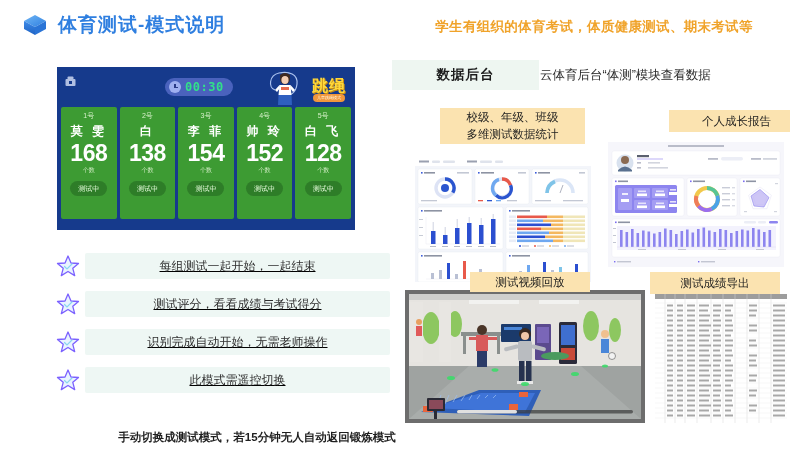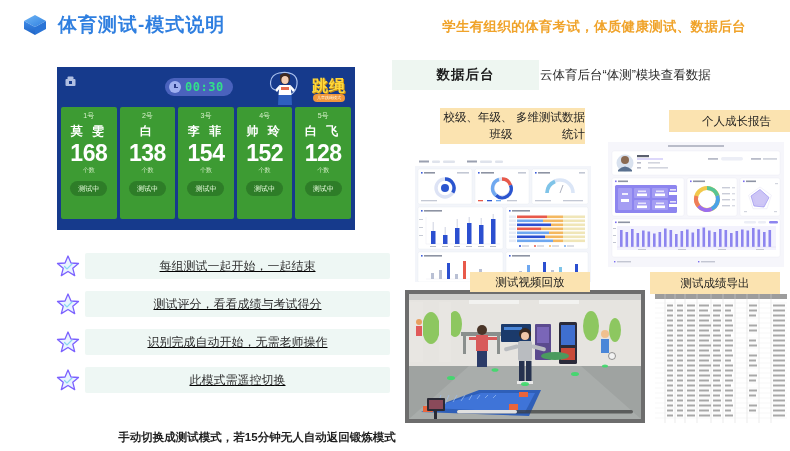--- a/index.html
+++ b/index.html
@@ -128,22 +128,22 @@
     font-size: 13.5px; font-weight: bold; color: #1c1c1c; letter-spacing: 1px;
   }
   .databack-desc {
     position: absolute; left: 540px; top: 60px; height: 30px;
     display: flex; align-items: center;
     font-size: 12.5px; color: #2b2b2b; white-space: nowrap;
   }
 
   .tag {
     position: absolute; background: #fbe3b0; color: #1d1d1d;
-    display: flex; flex-direction: row; align-items: center;
-    justify-content: center; text-align: right;
+    display: flex; flex-direction: column; align-items: center;
+    justify-content: center; text-align: left;
     font-size: 11.5px; line-height: 1.45; z-index: 5;
   }
   .tag-stats { left: 440px; top: 108px; width: 145px; height: 36px; }
   .tag-report { left: 645px; top: 110px; width: 135px; height: 22px; margin-left: 24px; }
   .tag-video  { left: 470px; top: 272px; width: 120px; height: 20px; }
   .tag-export { left: 650px; top: 272px; width: 130px; height: 22px; }
 
   
   .shot { position: absolute; background: #f5f6fa; overflow: hidden; }
   .shot-left  { left: 415px; top: 157px; width: 176px; height: 125px; }
@@ -176,21 +176,21 @@
           </linearGradient>
         </defs>
         <path d="M13 3 L24 9 L13 15 L2 9 Z" fill="url(#cg1)"></path>
         <path d="M2 9 L13 15 L13 23 L2 17 Z" fill="url(#cg2)"></path>
         <path d="M24 9 L13 15 L13 23 L24 17 Z" fill="#2a74d6"></path>
       </svg>
     </span>
     <span class="slide-title">体育测试-模式说明</span>
   </div>
 
-  <div class="right-head">学生有组织的体育考试，体质健康测试、数据后台</div>
+  <div class="right-head">学生有组织的体育考试，体质健康测试、期末考试等</div>
 
   <div class="device-panel">
     <div class="dp-topbar">
 
       <span class="dp-logo">
         <svg viewBox="0 0 13 13" width="13" height="13">
           <rect x="1.5" y="4" width="10" height="7" rx="1" fill="#cdd7f2"></rect>
           <rect x="3.5" y="1.5" width="6" height="3" rx="1" fill="#cdd7f2"></rect>
           <rect x="5" y="6" width="3" height="3" fill="#163a8c"></rect>
         </svg>

